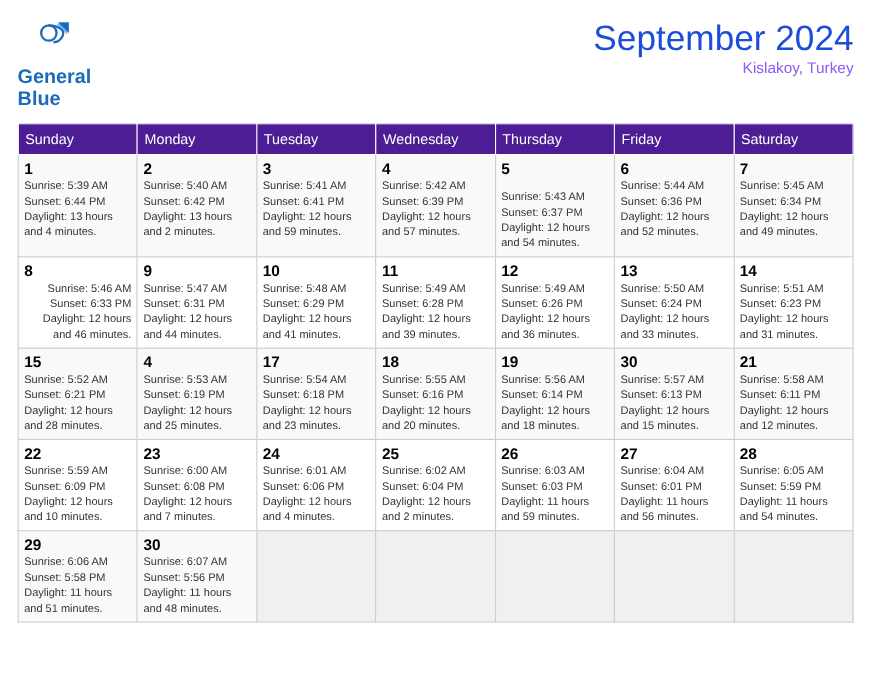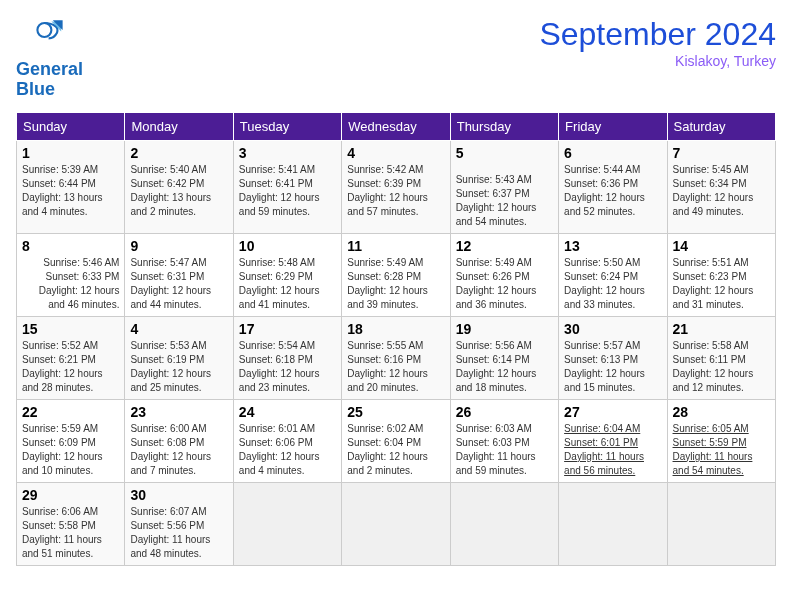--- a/index.html
+++ b/index.html
@@ -309,28 +309,28 @@
         </td>
         <td>
           <span class="day-num">26</span>
           <div class="day-info" style="white-space: pre-line;">Sunrise: 6:03 AM
 Sunset: 6:03 PM
 Daylight: 11 hours
 and 59 minutes.</div>
         </td>
         <td>
           <span class="day-num">27</span>
-          <div class="day-info" style="white-space: pre-line; text-decoration: underline;">Sunrise: 6:04 AM
+          <div class="day-info" style="white-space: pre-line;">Sunrise: 6:04 AM
 Sunset: 6:01 PM
 Daylight: 11 hours
 and 56 minutes.</div>
         </td>
         <td>
           <span class="day-num">28</span>
-          <div class="day-info" style="white-space: pre-line; text-decoration: underline;">Sunrise: 6:05 AM
+          <div class="day-info" style="white-space: pre-line;">Sunrise: 6:05 AM
 Sunset: 5:59 PM
 Daylight: 11 hours
 and 54 minutes.</div>
         </td>
       </tr>
       <tr>
         <td>
           <span class="day-num">29</span>
           <div class="day-info" style="white-space: pre-line;">Sunrise: 6:06 AM
 Sunset: 5:58 PM

